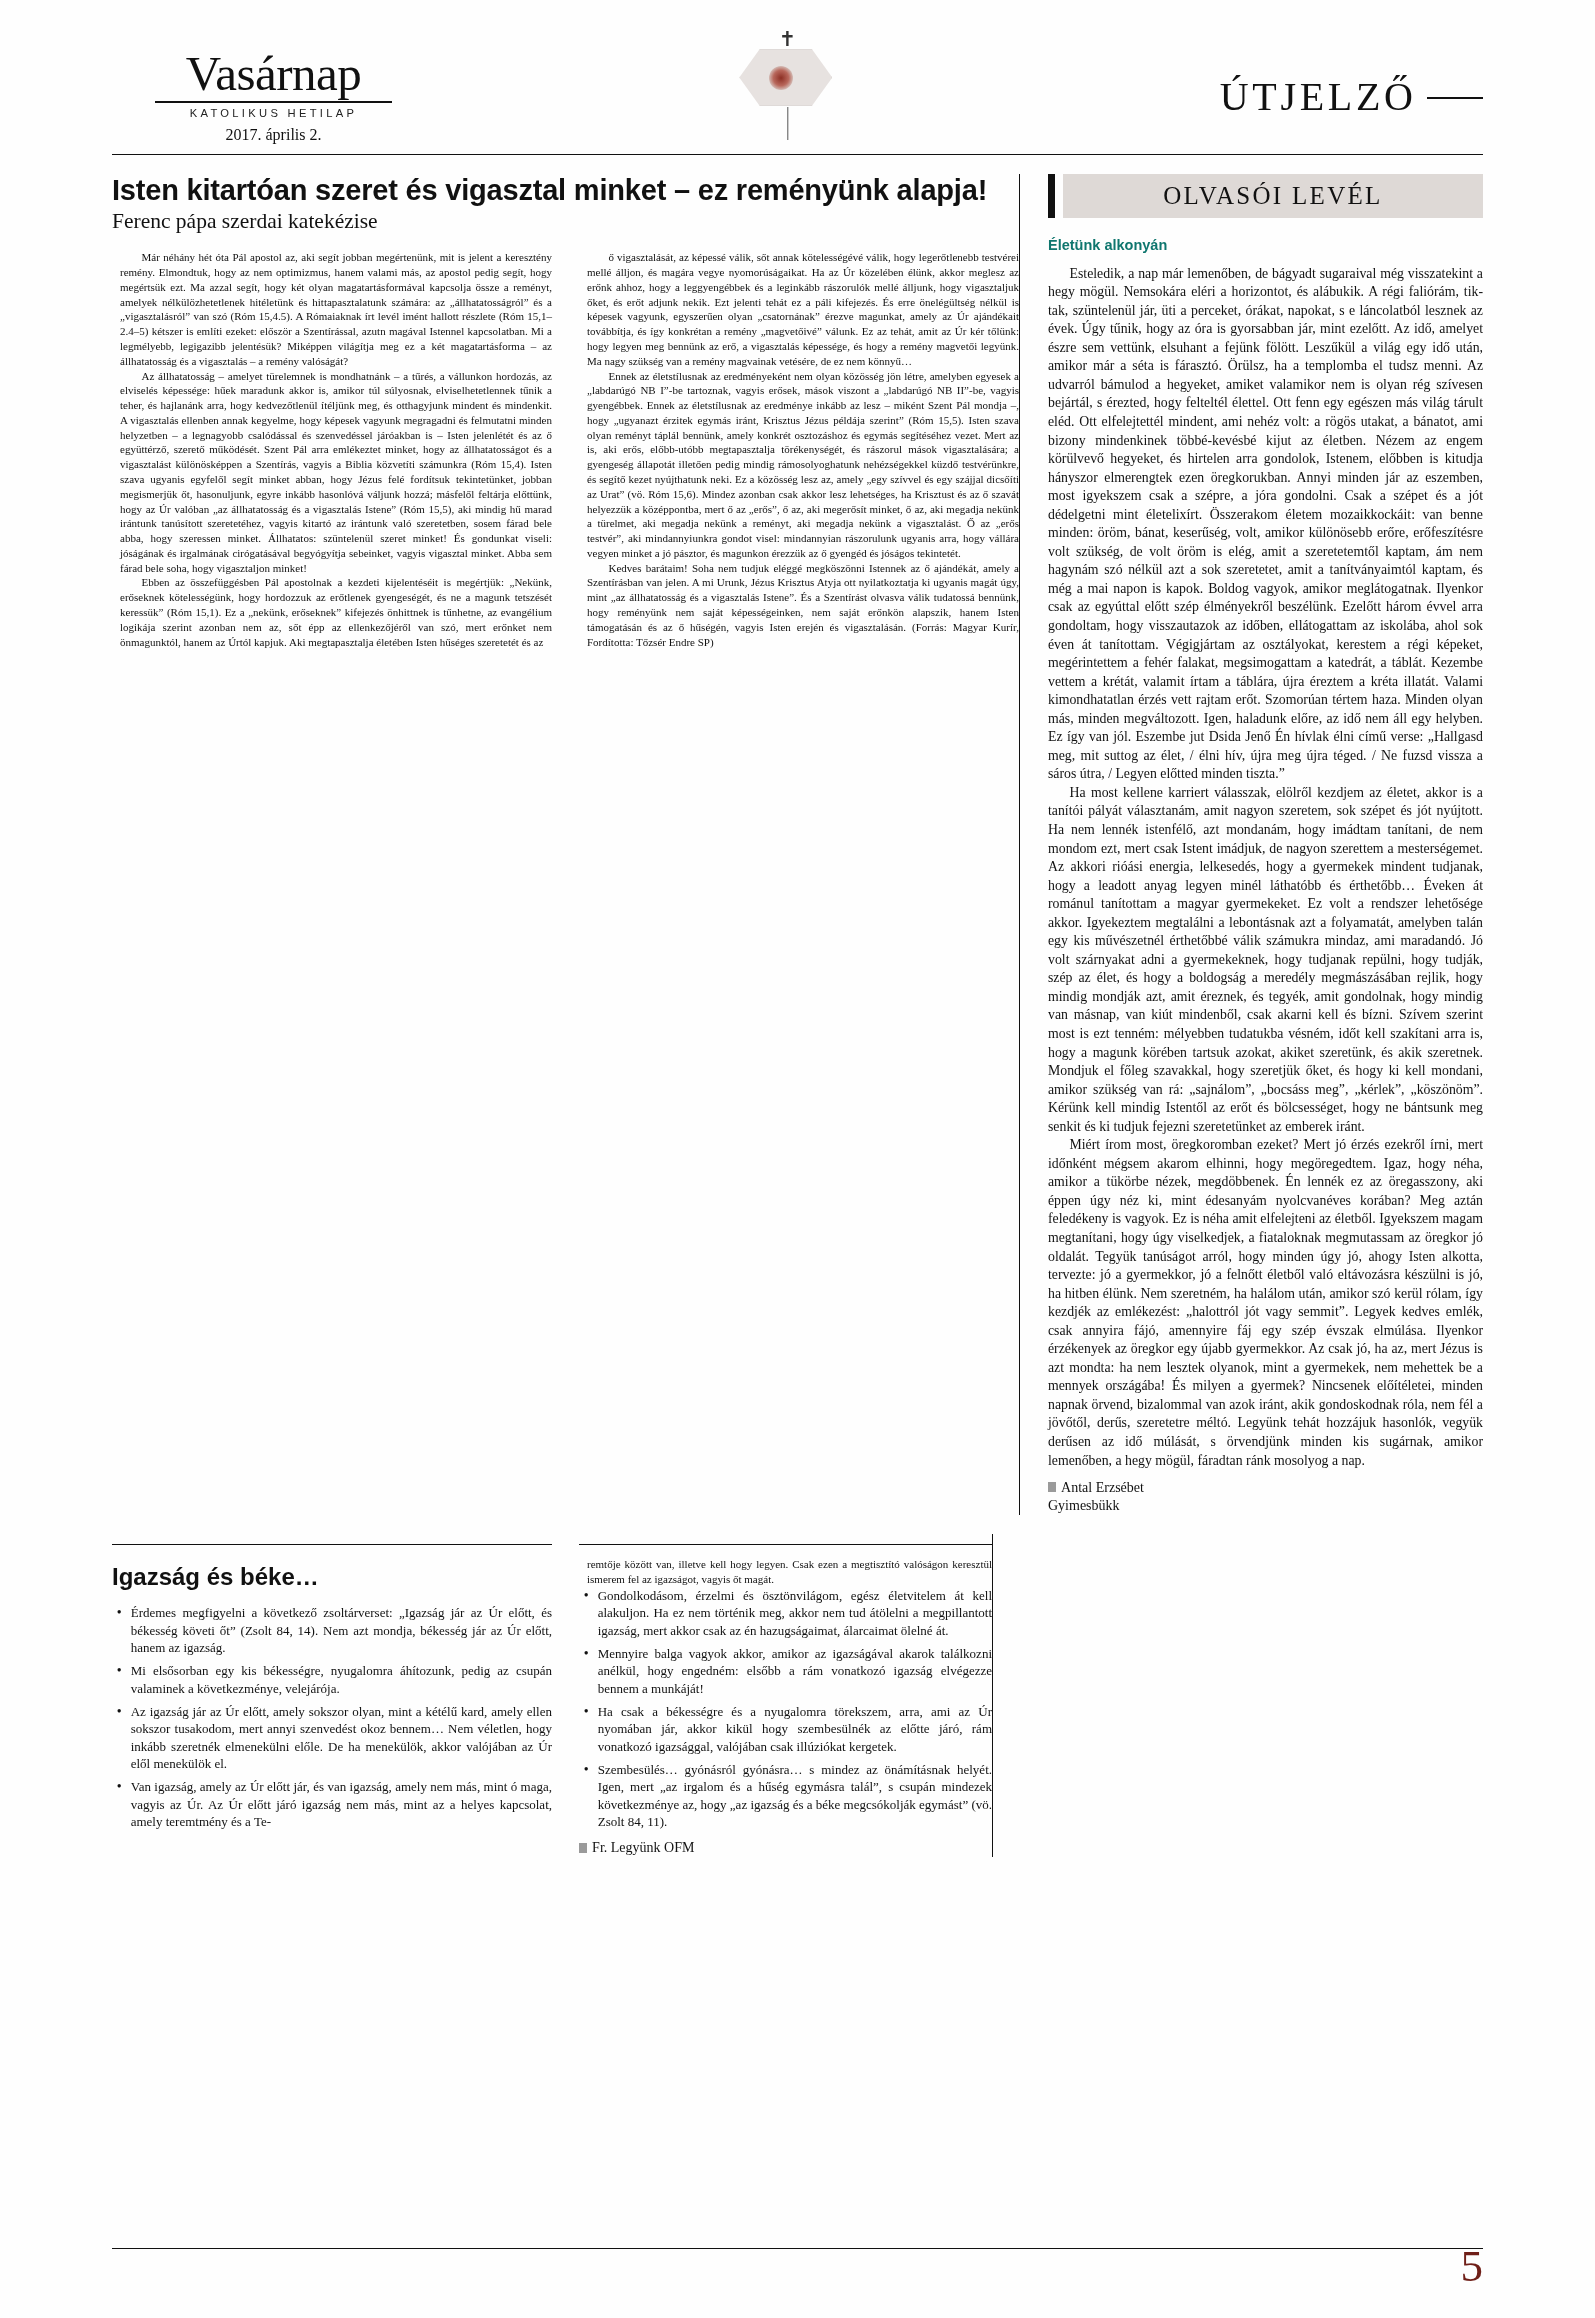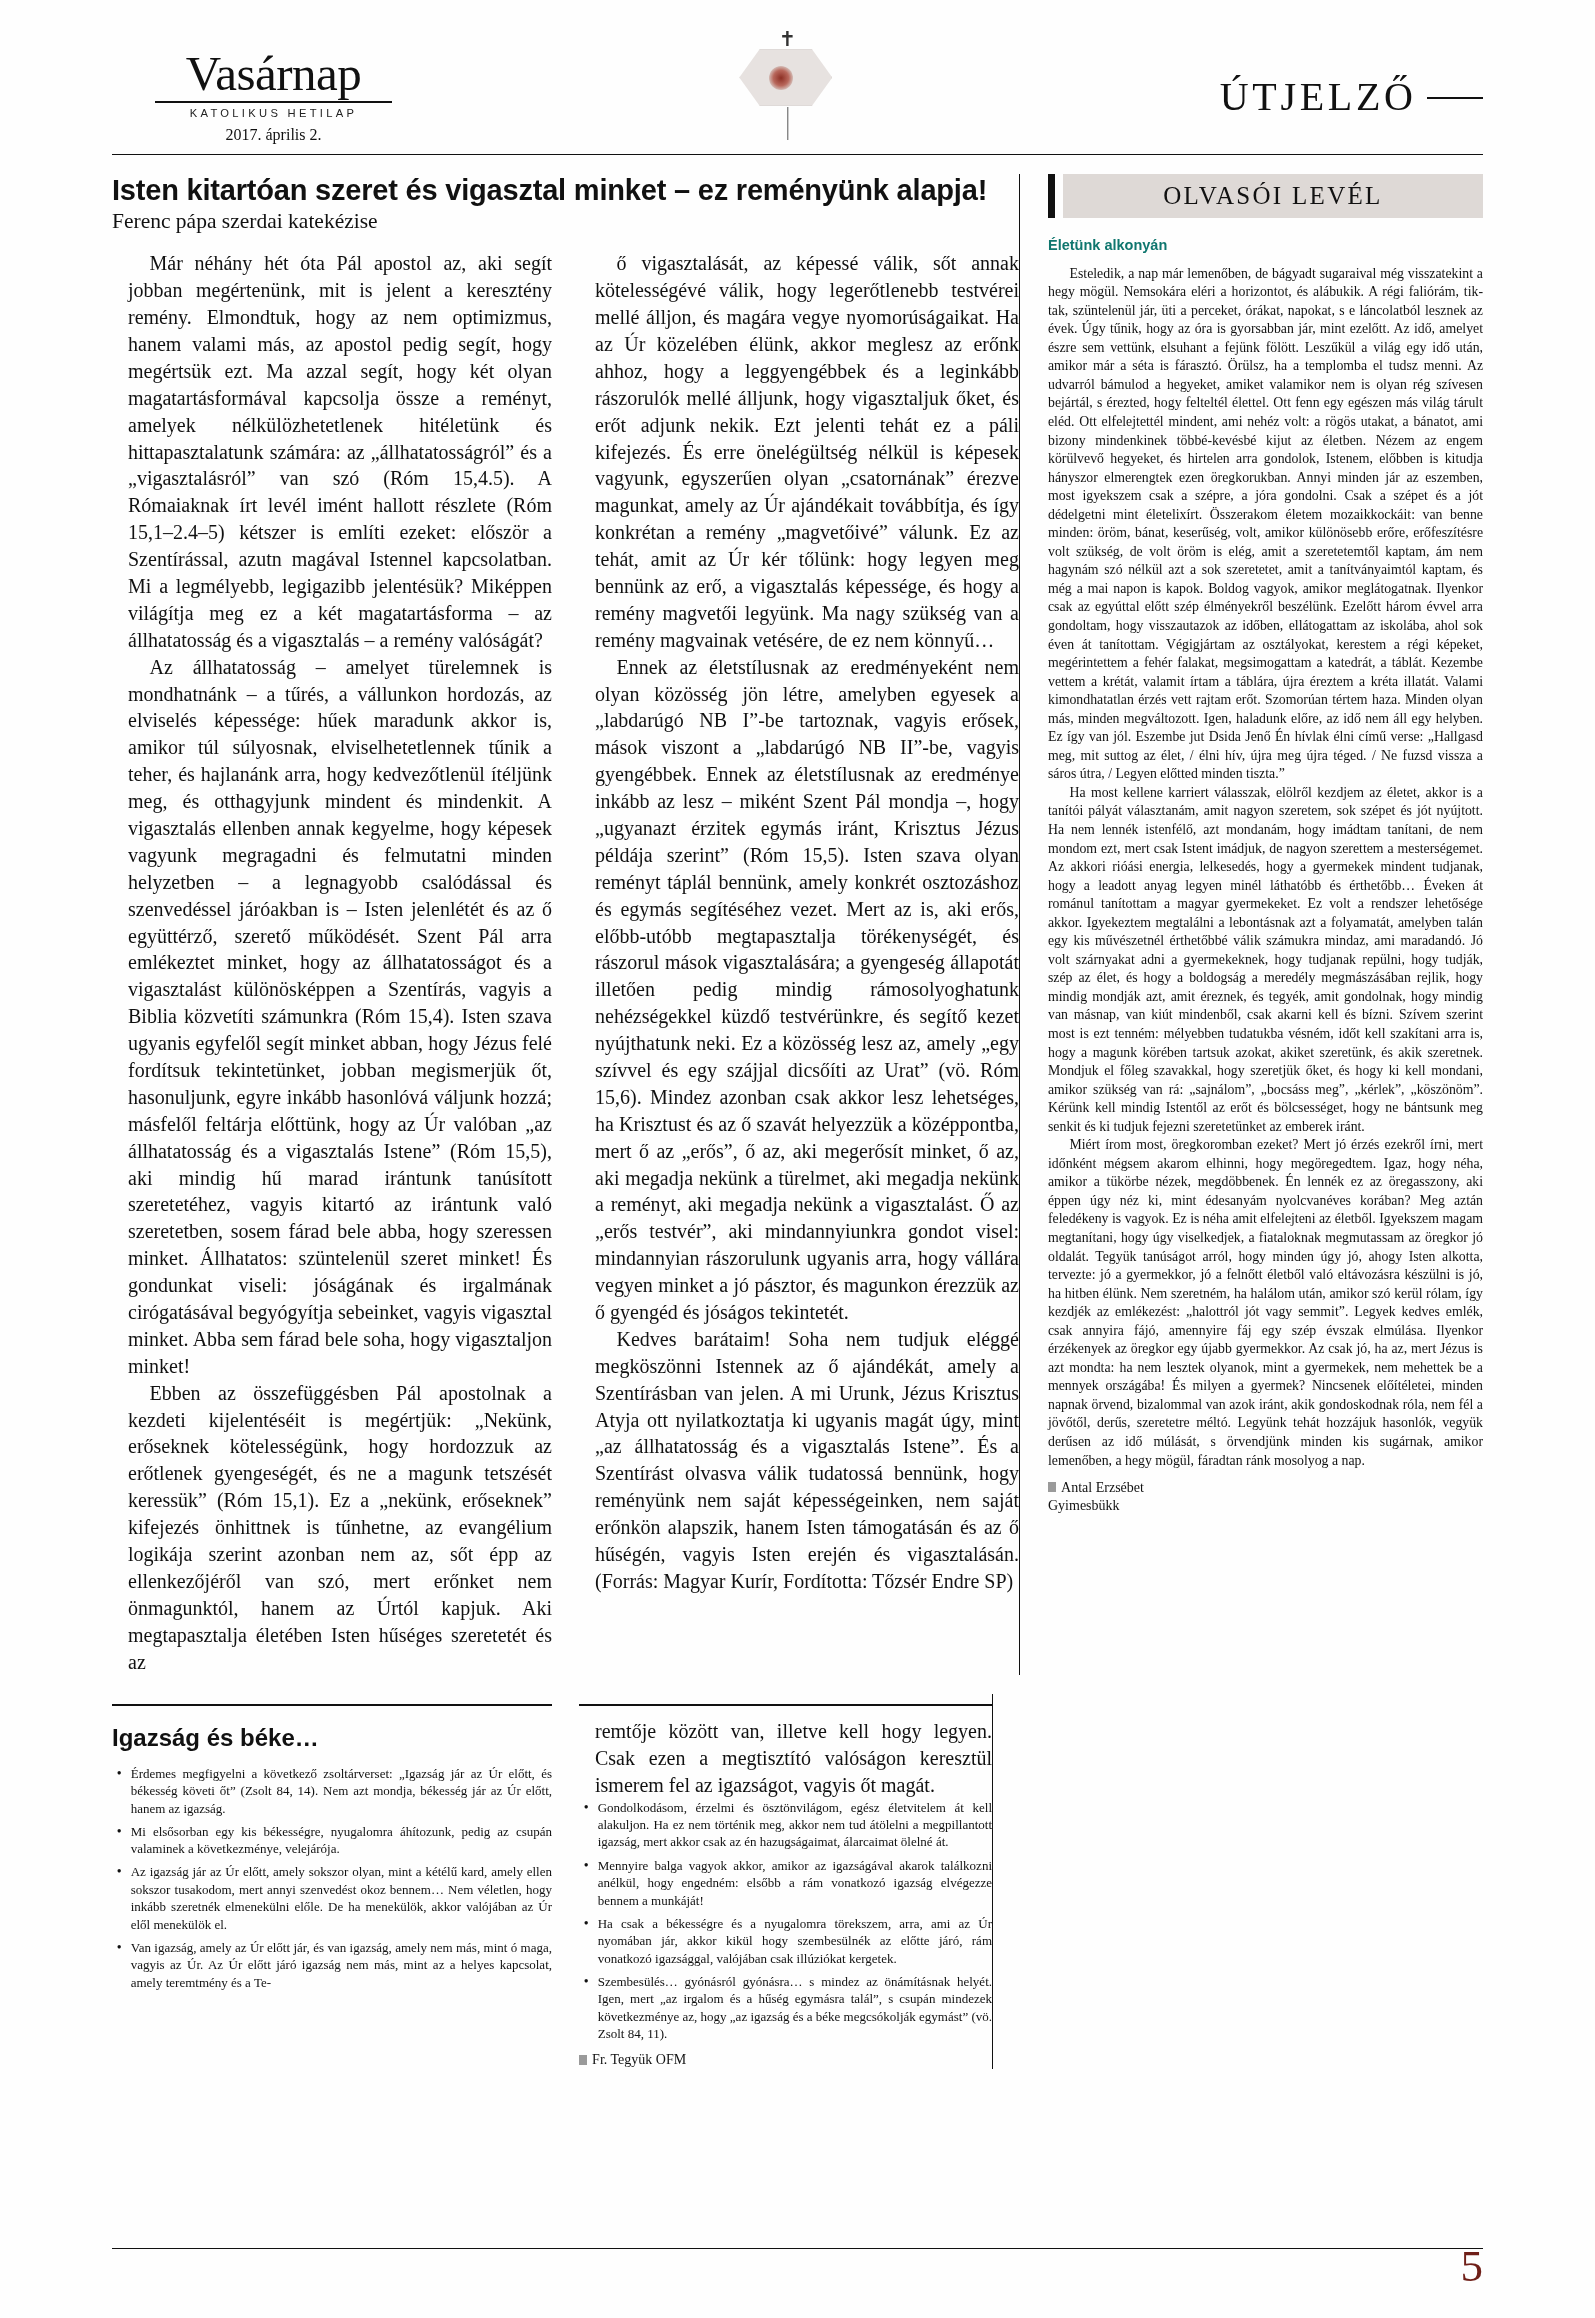--- a/index.html
+++ b/index.html
@@ -173,24 +173,24 @@
     margin: 0 0 16px 0;
   }
 
   .cols2 {
     display: flex;
     gap: 27px;
   }
   .col { width: 440px; }
 
   p.body {
-    margin: 0 0 0 16px;
+    margin: 0 0 0 8px;
     text-align: justify;
     text-justify: inter-word;
-    font-size: 20px;
+    font-size: 11px;
     line-height: 1.345;
     text-indent: 21.5px;
     hyphens: auto;
     -webkit-hyphens: auto;
   }
   p.body + p.body { margin-top: 0; }
 
   
   .box-head {
     background: #ded9d6;
@@ -390,21 +390,21 @@
       <div class="morzsa-mid">
         <div class="hrule-full"></div>
         <p class="body" style="text-indent:0">remtője között van, illetve kell hogy legyen. Csak ezen a megtisztító valóságon keresztül ismerem fel az igazságot, vagyis őt magát.</p>
         <ul class="bullets">
           <li>Gondolkodásom, érzelmi és ösztönvilágom, egész életvitelem át kell alakuljon. Ha ez nem történik meg, akkor nem tud átölelni a megpillantott igazság, mert akkor csak az én hazugságaimat, álarcaimat ölelné át.</li>
           <li>Mennyire balga vagyok akkor, amikor az igazságával akarok találkozni anélkül, hogy engedném: elsőbb a rám vonatkozó igazság elvégezze bennem a munkáját!</li>
           <li>Ha csak a békességre és a nyugalomra törekszem, arra, ami az Úr nyomában jár, akkor kikül hogy szembesülnék az előtte járó, rám vonatkozó igazsággal, valójában csak illúziókat kergetek.</li>
           <li>Szembesülés… gyónásról gyónásra… s mindez az önámításnak helyét. Igen, mert „az irgalom és a hűség egymásra talál”, s csupán mindezek következménye az, hogy „az igazság és a béke megcsókolják egymást” (vö. Zsolt 84, 11).</li>
         </ul>
         <div class="sig">
-          <span class="sq"></span><span>Fr. Tegyük OFM</span>
+          <span class="sq"></span><span>Fr. Legyünk OFM</span>
         </div>
       </div>
 
       <div class="morzsa-right">
         <div class="vrule"></div>
       </div>
     </div>
   </div>
 
   <div class="footer-rule"></div>

